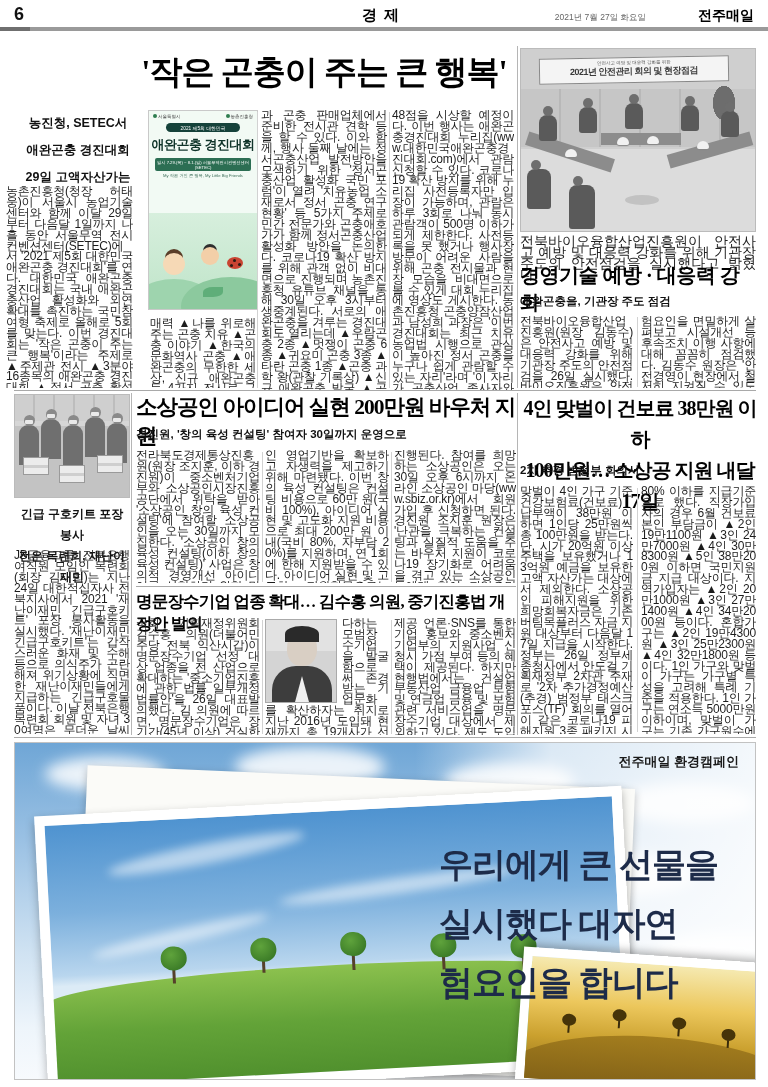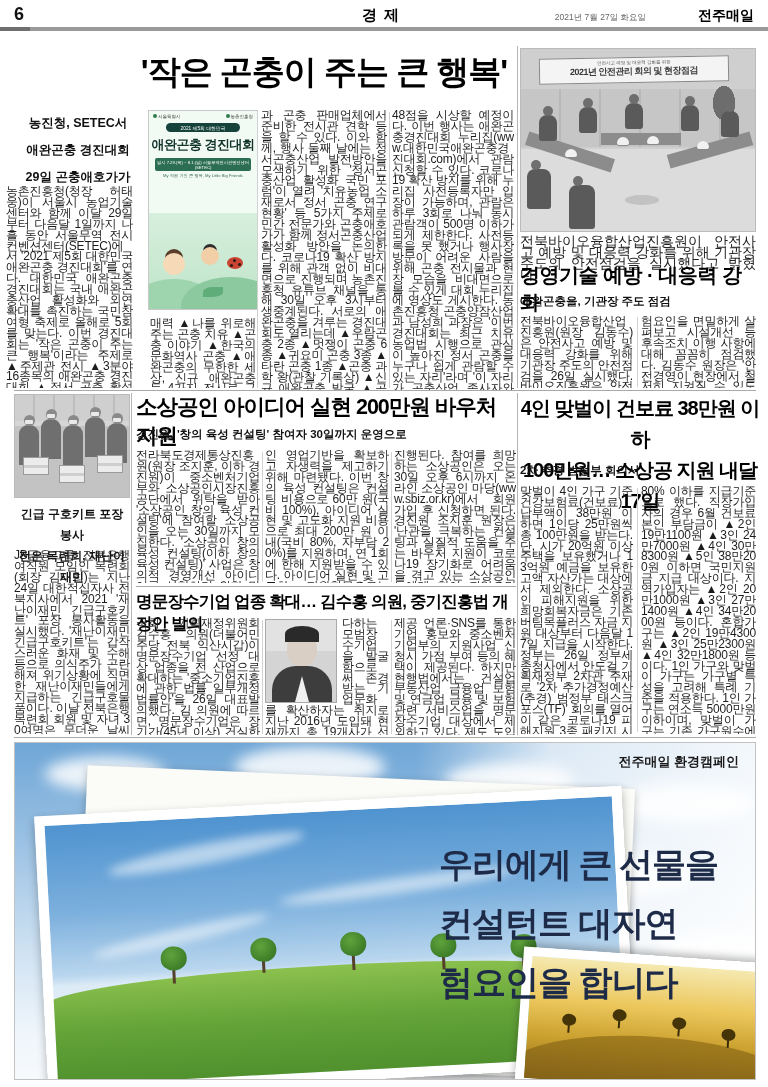--- a/index.html
+++ b/index.html
@@ -10,21 +10,21 @@
   
   .page-num { position:absolute; left:14px; top:4px; font-size:18px; font-weight:bold; color:#111; }
   .section-title { position:absolute; left:0; right:0; top:6px; text-align:center; font-size:15px; font-weight:bold; letter-spacing:7px; color:#000; }
   .hdr-date { position:absolute; right:122px; top:12px; font-size:8.5px; color:#666; }
   .paper-name { position:absolute; right:14px; top:7px; font-size:14px; font-weight:bold; color:#000; }
   .hdr-rule { position:absolute; left:0; right:0; top:27px; height:4px; background:linear-gradient(90deg,#6f6f6f 0 30px,#9a9a9a 30px); }
 
   
   .tiny { position:absolute; font-size:12px; line-height:10.9px; color:#1c1c1c; text-align:justify; word-break:break-all; letter-spacing:-0.2px; overflow:hidden; }
   .byline { font-weight:bold; }
-  .serifhead { font-family:Liberation Sans, sans-serif; font-weight:bold; color:#000; }
+  .serifhead { font-family:Liberation Serif, serif; font-weight:bold; color:#000; }
   .rule-h { position:absolute; height:1px; background:#a9a9a9; }
   .rule-v { position:absolute; width:1px; background:#b5b5b5; }
   .colrule { position:absolute; width:1px; background:#d2d2d2; }
 
   
   .ins-headline { position:absolute; left:128px; top:50px; width:392px; text-align:center; font-size:33px; letter-spacing:-1px; }
   .ins-subhead { position:absolute; left:16px; top:110px; width:124px; text-align:center; }
   .ins-subhead div { font-size:12.5px; font-weight:bold; line-height:27px; color:#111; }
 
   .poster { position:absolute; left:148px; top:110px; width:110px; height:200px; border:1px solid #c9c9c9; background:#f2faf4; overflow:hidden; }
@@ -110,21 +110,21 @@
   <div class="page-num">6</div>
   <div class="section-title">경제</div>
   <div class="hdr-date">2021년 7월 27일 화요일</div>
   <div class="paper-name">전주매일</div>
   <div class="hdr-rule"></div>
 
   <div class="ins-headline serifhead">'작은 곤충이 주는 큰 행복'</div>
   <div class="ins-subhead">
     <div>농진청, SETEC서</div>
     <div>애완곤충 경진대회</div>
-    <div>29일 곤충애호가가</div>
+    <div>29일 고액자산가는</div>
   </div>
 
   <div class="poster">
     <div class="poster-logos">
       <span><span class="poster-logo-dot"></span><span>서울특별시</span></span>
       <span><span class="poster-logo-dot"></span><span>농촌진흥청</span></span>
     </div>
     <div class="poster-badge">2021 제5회 대한민국</div>
     <div class="poster-title">애완곤충 경진대회</div>
     <div class="poster-datebar">일시 7.29.(목) ~ 8.1.(일) 서울무역전시컨벤션센터(SETEC)</div>
@@ -264,18 +264,18 @@
     <div class="photo-small">
       <div class="ps-hill"></div>
       <div class="ps-tree" style="left:40px; bottom:48px;"></div>
       <div class="ps-tree" style="left:90px; bottom:56px;"></div>
       <div class="ps-tree" style="left:150px; bottom:52px;"></div>
       <div class="ps-tree" style="left:200px; bottom:44px;"></div>
     </div>
 
     <div class="camp-text">
       <div>우리에게 큰 선물을</div>
-      <div>컨설턴트 대자연</div>
+      <div>실시했다 대자연</div>
       <div>험요인을 합니다</div>
     </div>
   </div>
 
 </div>
 
 </body></html>

